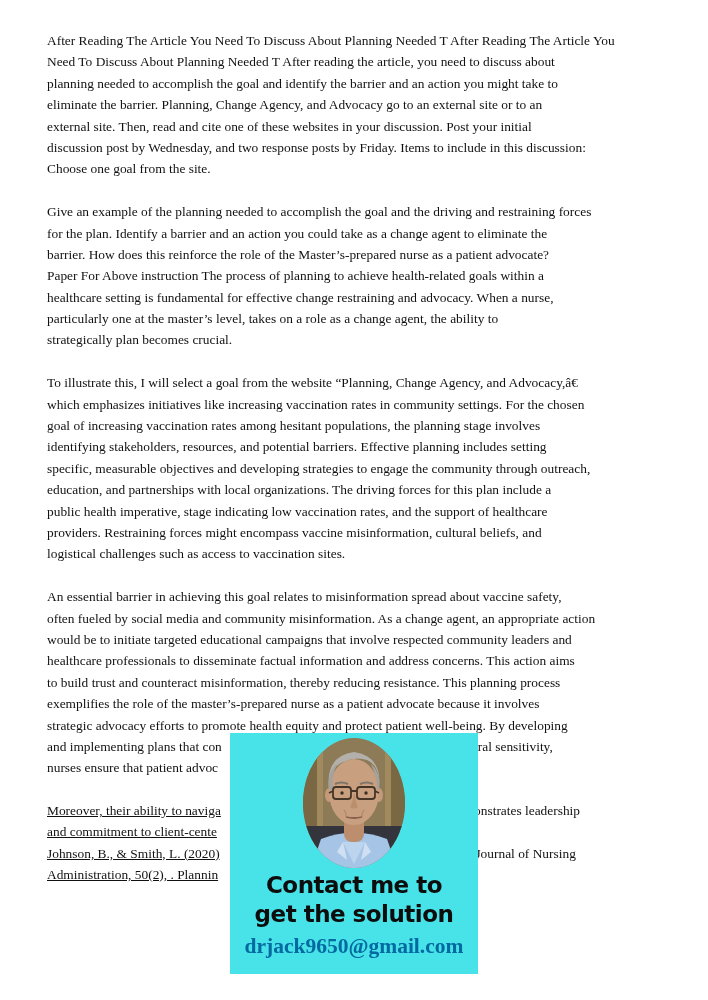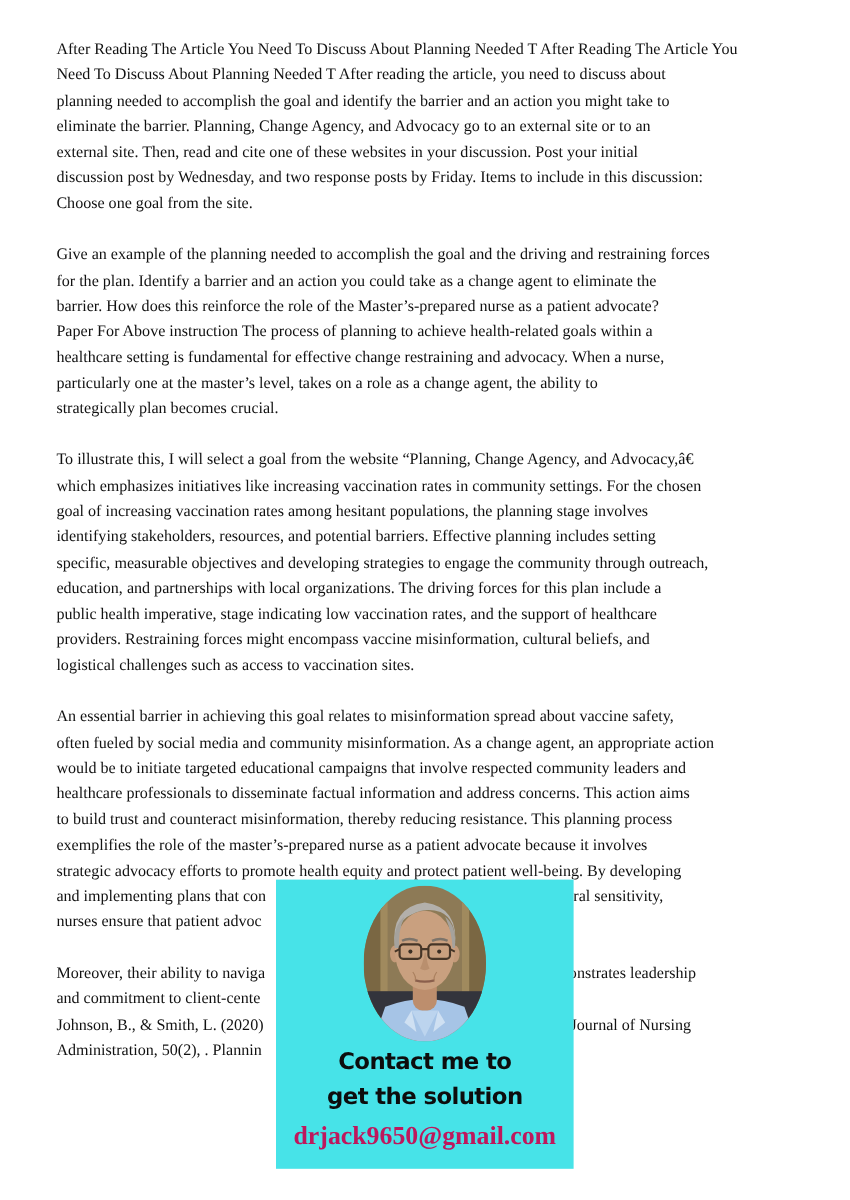--- a/index.html
+++ b/index.html
@@ -20,21 +20,21 @@
   }
   .doc-text {
     position: absolute;
     left: 47px;
     top: 30px;
     width: 620px;
     font-size: 13.4px;
     line-height: 21.4px;
   }
   .paragraph { margin: 0 0 21.4px 0; }
-  .paragraph:last-child { margin-bottom: 0; }
+  .paragraph:last-child { margin-bottom: 0; text-decoration: underline; }
   .line {
     position: relative;
     height: 21.4px;
     white-space: nowrap;
   }
   .frag-right {
     position: absolute;
     left: 404px;
     top: 0;
     white-space: nowrap;
@@ -56,33 +56,33 @@
     height: 130px;
     margin: 5px auto 0 auto;
     border-radius: 50%;
     overflow: hidden;
     display: block;
   }
   .portrait svg { display: block; }
   .contact-heading {
     font-family: "DejaVu Sans", sans-serif;
     font-weight: bold;
-    font-size: 19px;
+    font-size: 23px;
     line-height: 29px;
     color: #0d0d0d;
     letter-spacing: -0.5px;
   }
   .contact-heading.first { margin-top: 3px; }
   .contact-email {
     font-family: "Liberation Serif", serif;
     font-weight: bold;
     font-size: 21.5px;
     line-height: 27px;
     margin-top: 4px;
-    color: #be185d;
+    color: #0369a1;
   }
 </style>
 </head>
 <body>
 
 <div class="page" style="background: rgb(255, 255, 255);">
 
   <div class="doc-text">
       <div class="paragraph">
         <div class="line">After Reading The Article You Need To Discuss About Planning Needed T After Reading The Article You</div>

